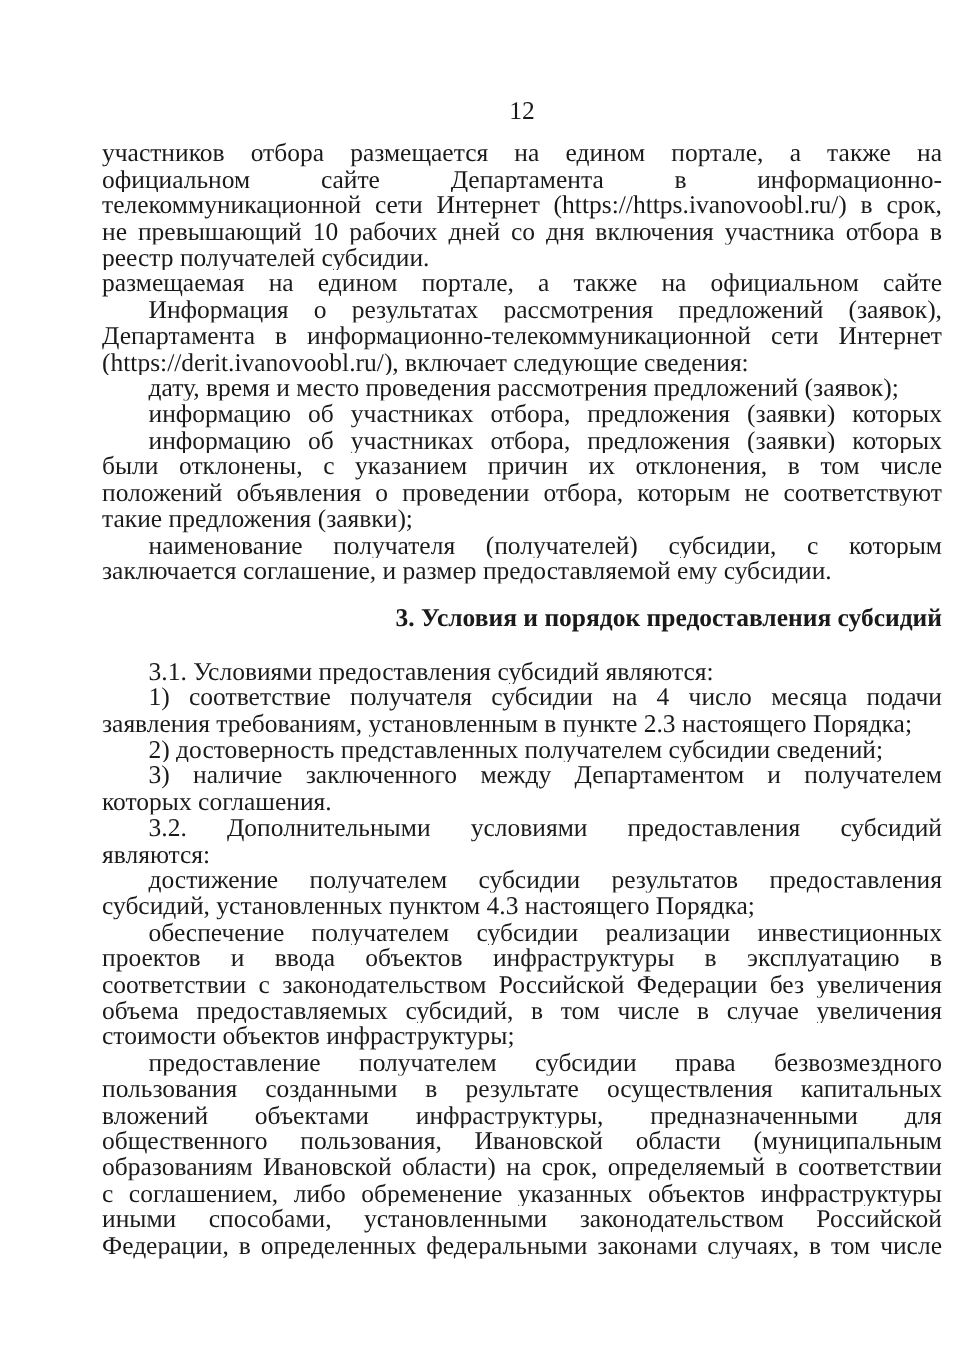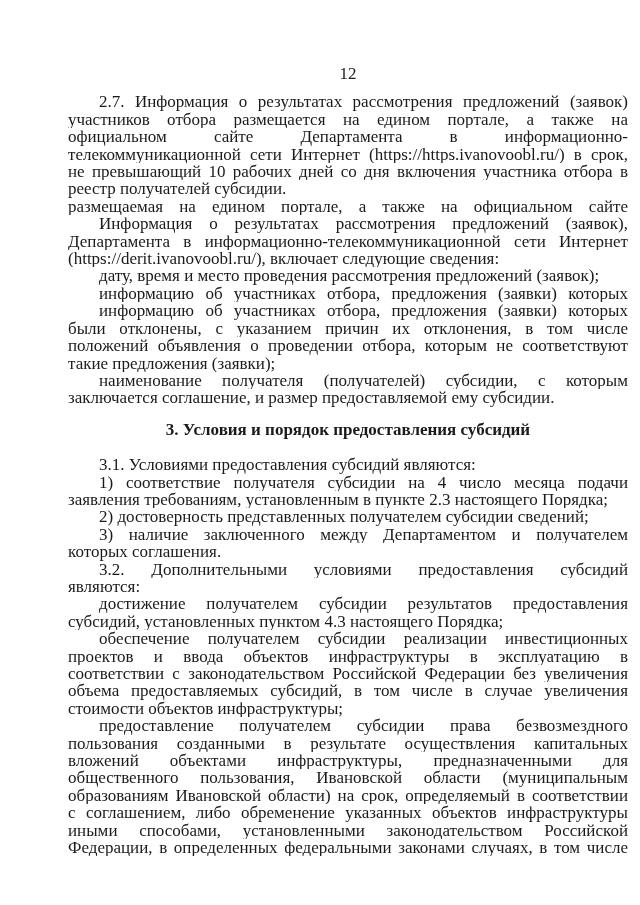--- a/index.html
+++ b/index.html
@@ -31,32 +31,31 @@
   .para { margin: 0; }
   .line {
     text-align: justify;
     text-align-last: justify;
     overflow: hidden;
   }
   .line.first { text-indent: 31px; }
   .line.end { text-align-last: left; }
   .hblock {
     font-weight: bold;
-    text-align: center;
+    text-align: right;
     margin: 14px 0 18px 0;
   }
 </style>
 </head>
 <body>
 
 <div class="doc">
   <div class="pagenum">12</div>
   <div id="doc-body">
       <div class="para">
-        <div class="line first">2.7. Информация о результатах рассмотрения предложений (заявок)</div>
         <div class="line">участников отбора размещается на едином портале, а также на</div>
         <div class="line">официальном сайте Департамента в информационно-</div>
         <div class="line">телекоммуникационной сети Интернет (https://https.ivanovoobl.ru/) в срок,</div>
         <div class="line">не превышающий 10 рабочих дней со дня включения участника отбора в</div>
         <div class="line end">реестр получателей субсидии.</div>
       </div>
       <div class="para">
         <div class="line">размещаемая на едином портале, а также на официальном сайте</div>
         <div class="line first">Информация о результатах рассмотрения предложений (заявок),</div>
         <div class="line">Департамента в информационно-телекоммуникационной сети Интернет</div>

